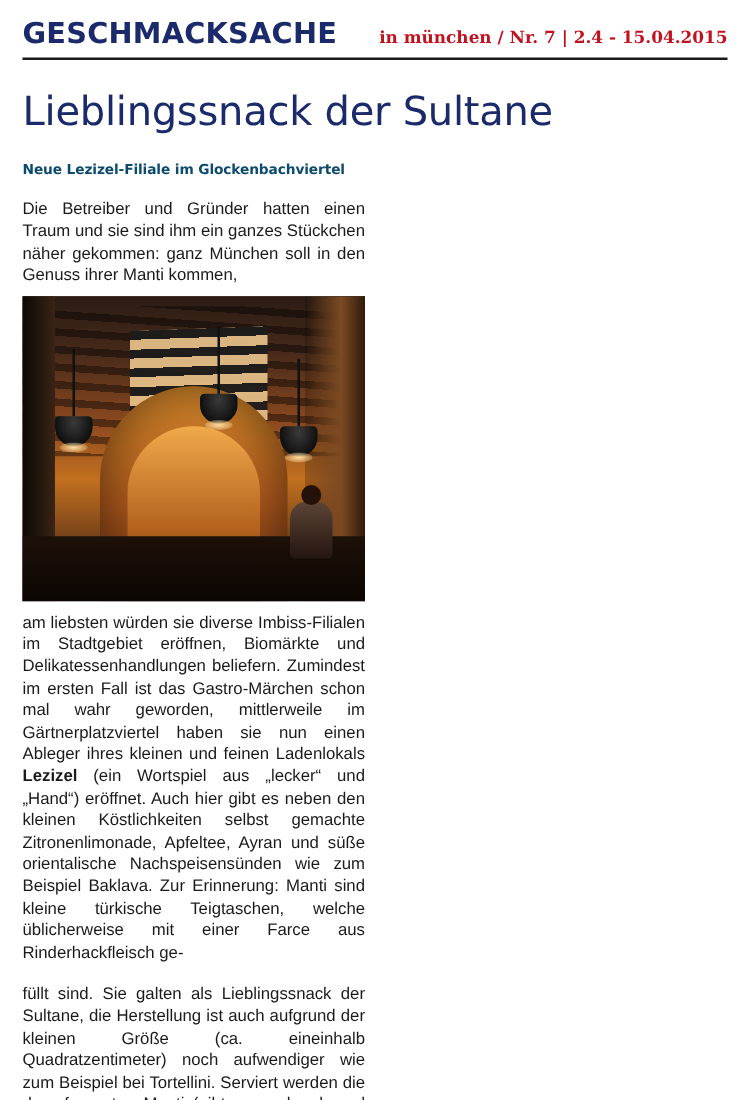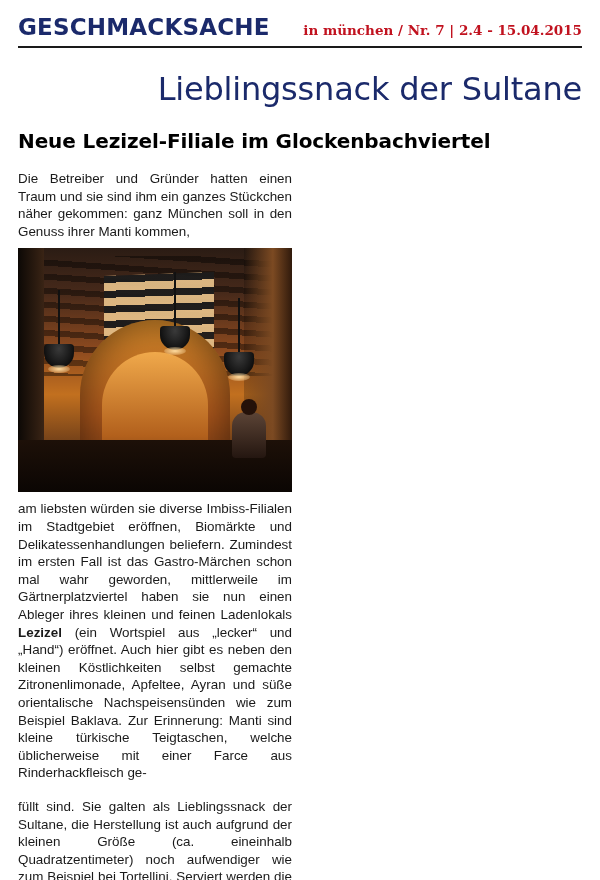--- a/index.html
+++ b/index.html
@@ -45,27 +45,26 @@
     text-align: center;
   }
   
   .headline {
     font-family: "DejaVu Sans", sans-serif;
     font-size: 32px;
     font-weight: normal;
     color: #1b2a6b;
     margin-top: 22px;
     letter-spacing: -0.2px;
-    text-align: right;
   }
   .subheadline {
     font-family: "DejaVu Sans", sans-serif;
-    font-size: 20px;
-    font-weight: bold;
-    color: #000000;
+    font-size: 11px;
+    font-weight: bold;
+    color: #0c4a6e;
     margin-top: 7px;
     letter-spacing: -0.1px;
   }
   
   .columns {
     display: flex;
     gap: 16px;
     margin-top: 16px;
     flex-direction: column;
   }

